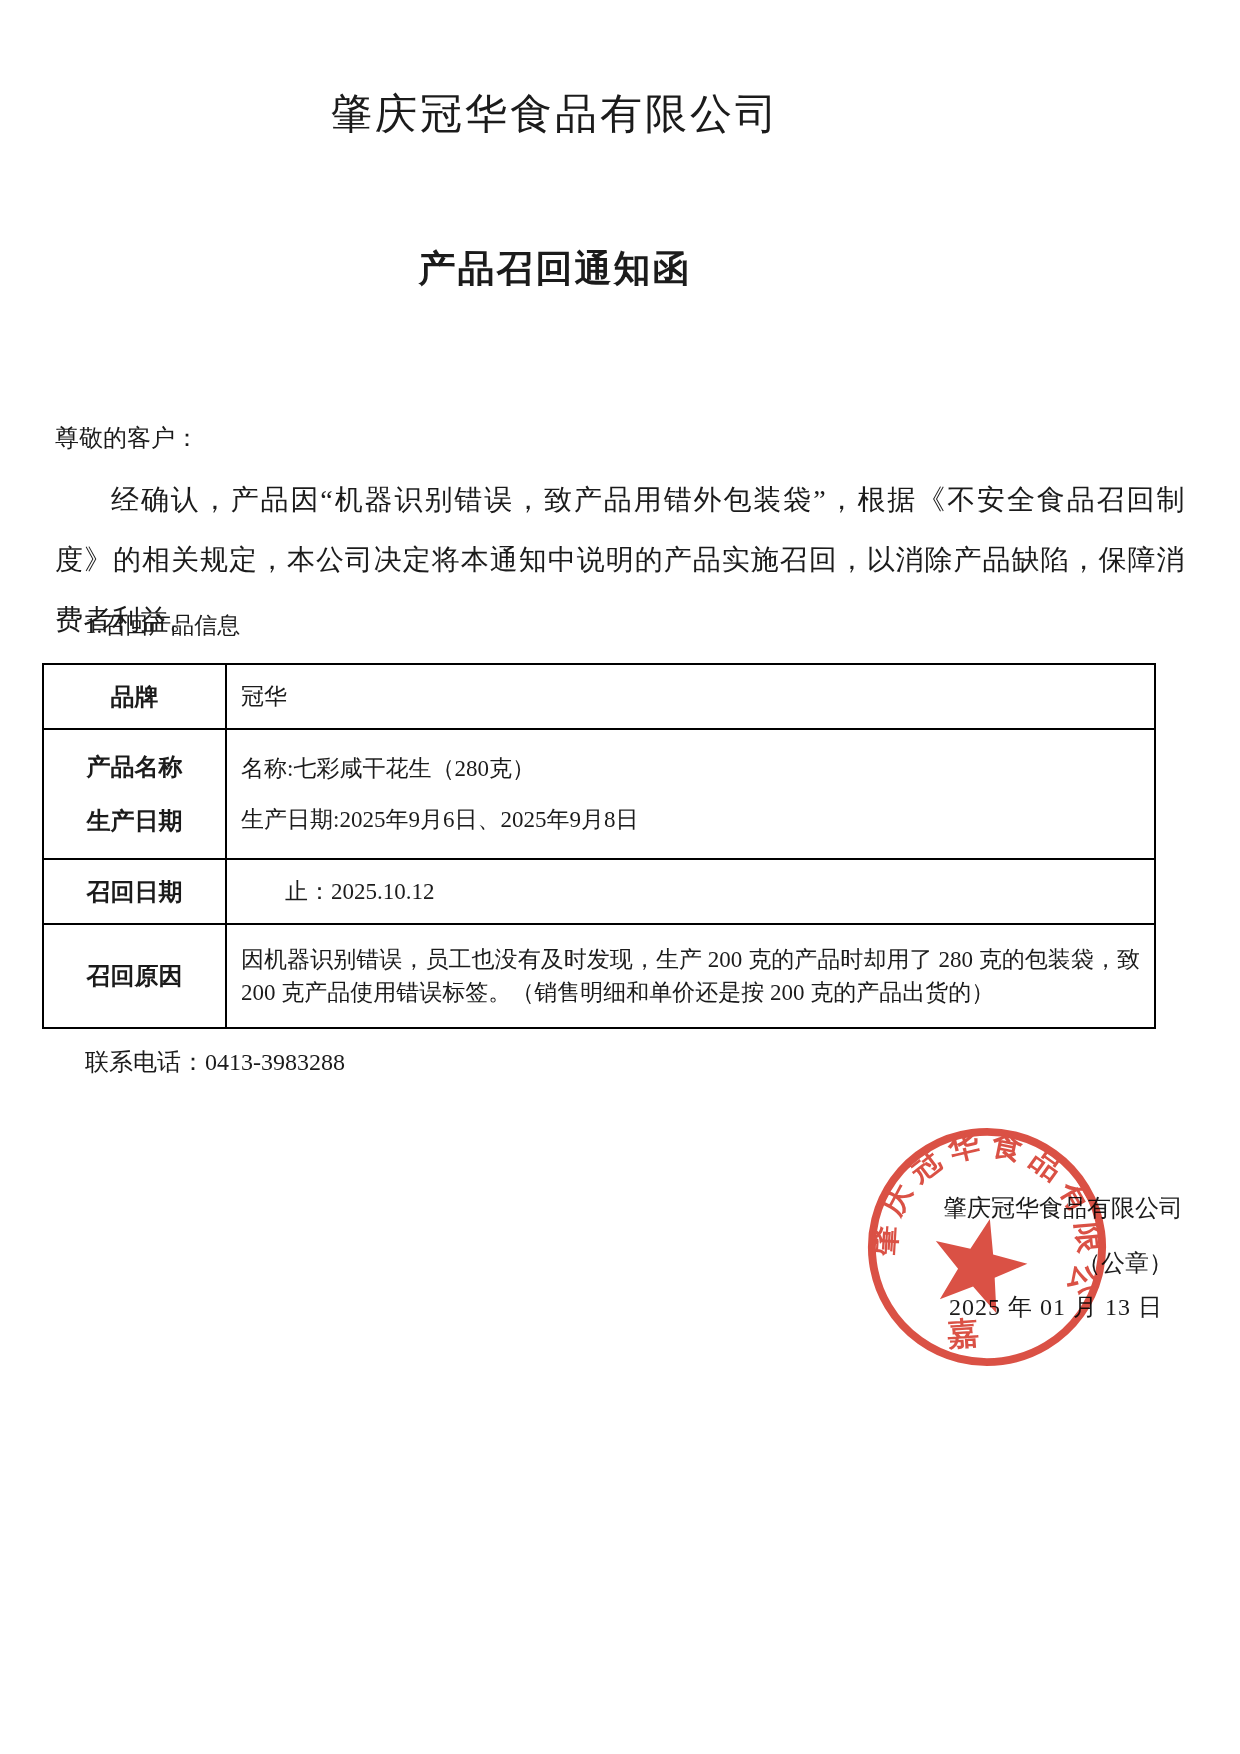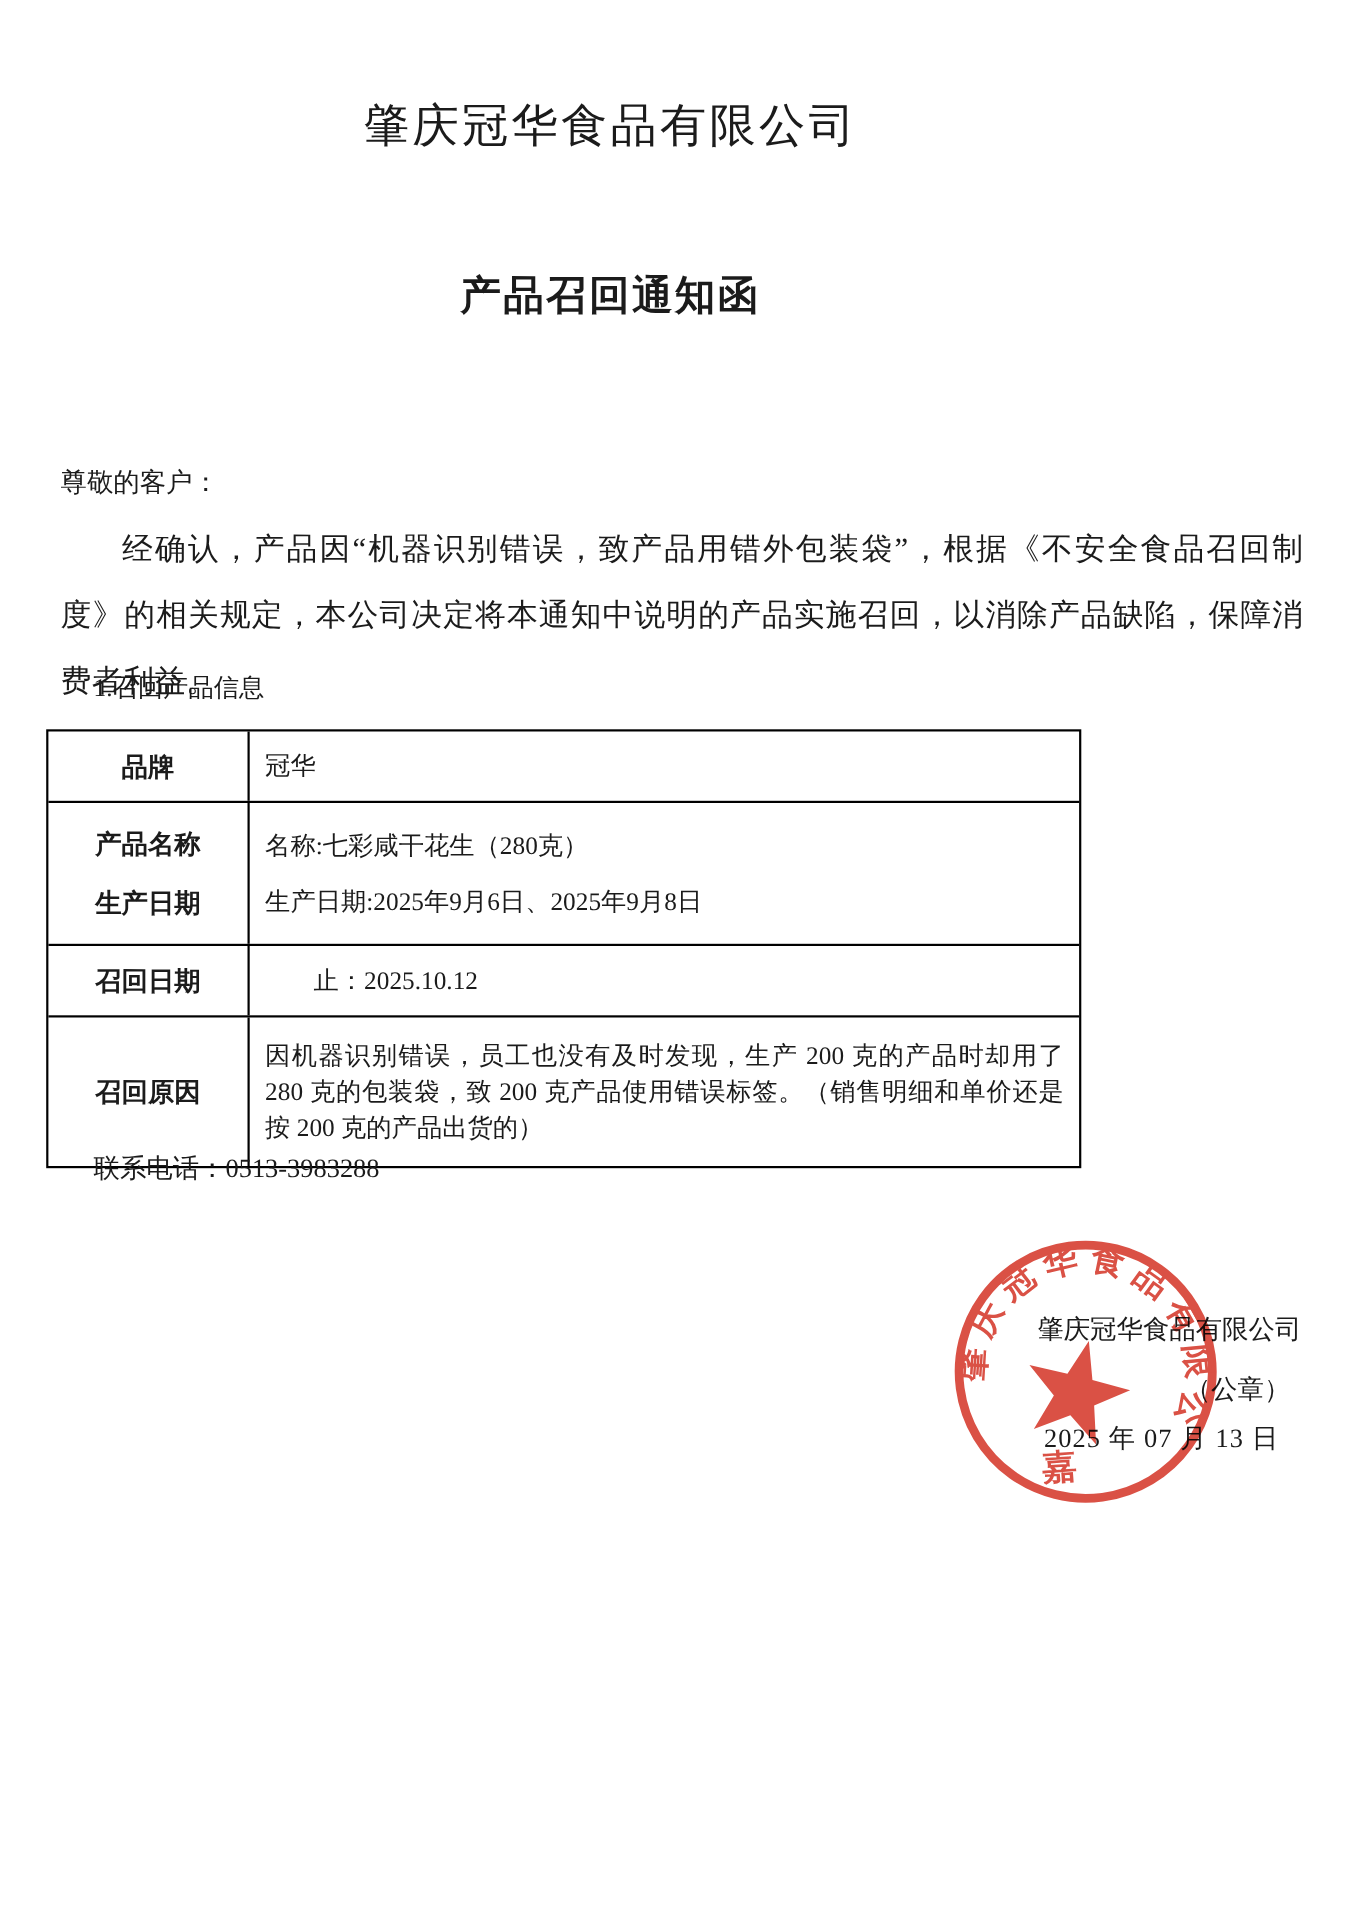--- a/index.html
+++ b/index.html
@@ -48,21 +48,21 @@
     text-indent: 2em;
   }
   .section-heading {
     position: absolute;
     top: 610px; left: 85px;
     font-size: 23px;
   }
   .doc-table {
     position: absolute;
     top: 663px; left: 42px;
-    width: 941px;
+    width: 1114px;
     border: 2px solid #000;
     box-sizing: border-box;
     font-size: 23px;
   }
   .t-row { display: flex; border-bottom: 2px solid #000; box-sizing: border-box; }
   .t-row:last-child { border-bottom: none; }
   .t-label {
     width: 183px;
     flex: 0 0 183px;
     border-right: 2px solid #000;
@@ -152,25 +152,25 @@
           <span>止：2025.10.12</span>
         </div>
       </div>
     </div>
     <div class="t-row row-reason">
       <div class="t-label">召回原因</div>
       <div class="t-value">因机器识别错误，员工也没有及时发现，生产 200 克的产品时却用了 280 克的包装袋，致 200 克产品使用错误标签。（销售明细和单价还是按 200 克的产品出货的）</div>
     </div>
   </div>
 
-  <div class="contact-line">联系电话：0513-3983288</div>
+  <div class="contact-line">联系电话：0413-3983288</div>
 
   <div class="sig-line sig-company">肇庆冠华食品有限公司</div>
   <div class="sig-line sig-seal-note">（公章）</div>
-  <div class="sig-line sig-date">2025 年 07 月 13 日</div>
+  <div class="sig-line sig-date">2025 年 01 月 13 日</div>
 
   <svg class="stamp" viewBox="0 0 260 260" xmlns="http://www.w3.org/2000/svg">
     <defs>
       <path id="ringPath" d="M 42.6 161.8 A 93 93 0 1 1 217.4 161.8" fill="none"></path>
     </defs>
     <g transform="rotate(14 130 130)" opacity="0.88">
       <circle cx="130" cy="130" r="116" fill="none" stroke="#d5392c" stroke-width="8"></circle>
       <polygon points="126,102 114.2,135.8 78.5,136.6 107,158.2 96.6,192.5 126,172 155.4,192.5 145,158.2 173.6,136.6 137.8,135.8" fill="#d5392c"></polygon>
       <text font-size="31" font-weight="700" fill="#d5392c" font-family="'Liberation Serif','DejaVu Serif',serif">
         <textPath href="#ringPath" startOffset="0" textLength="388">肇庆冠华食品有限公司</textPath>

